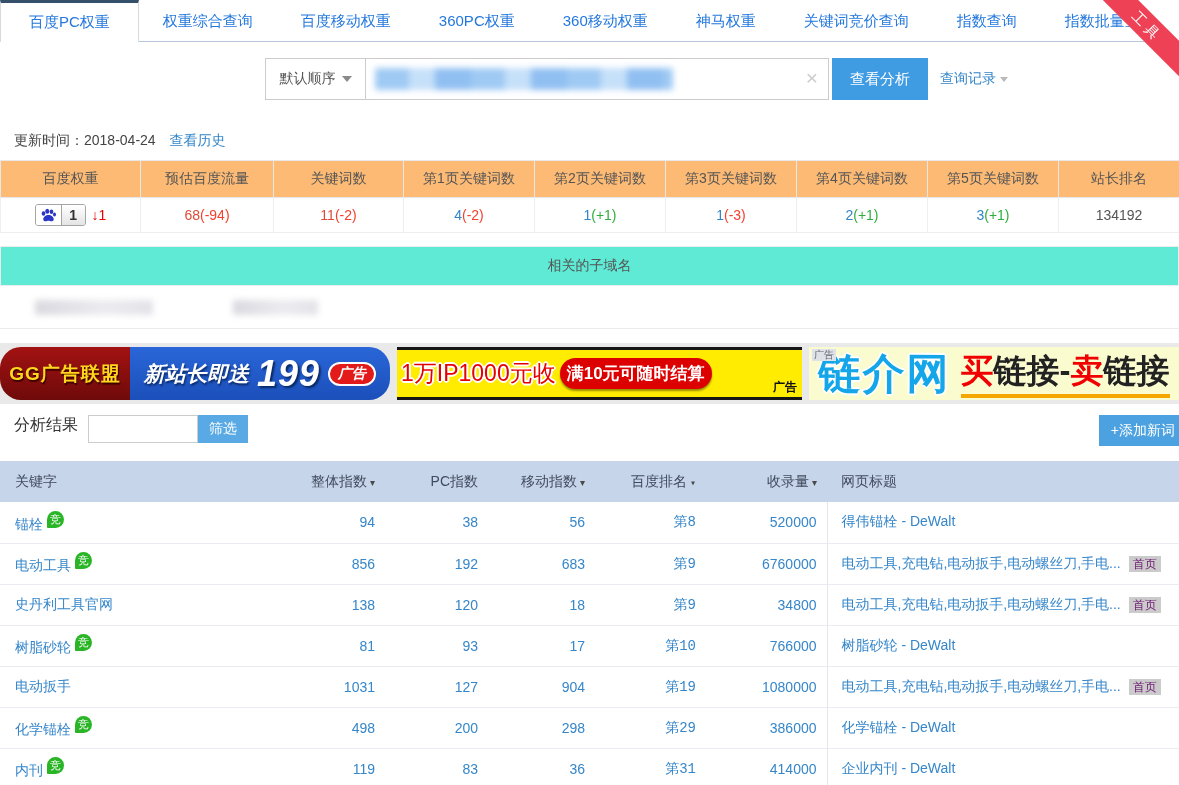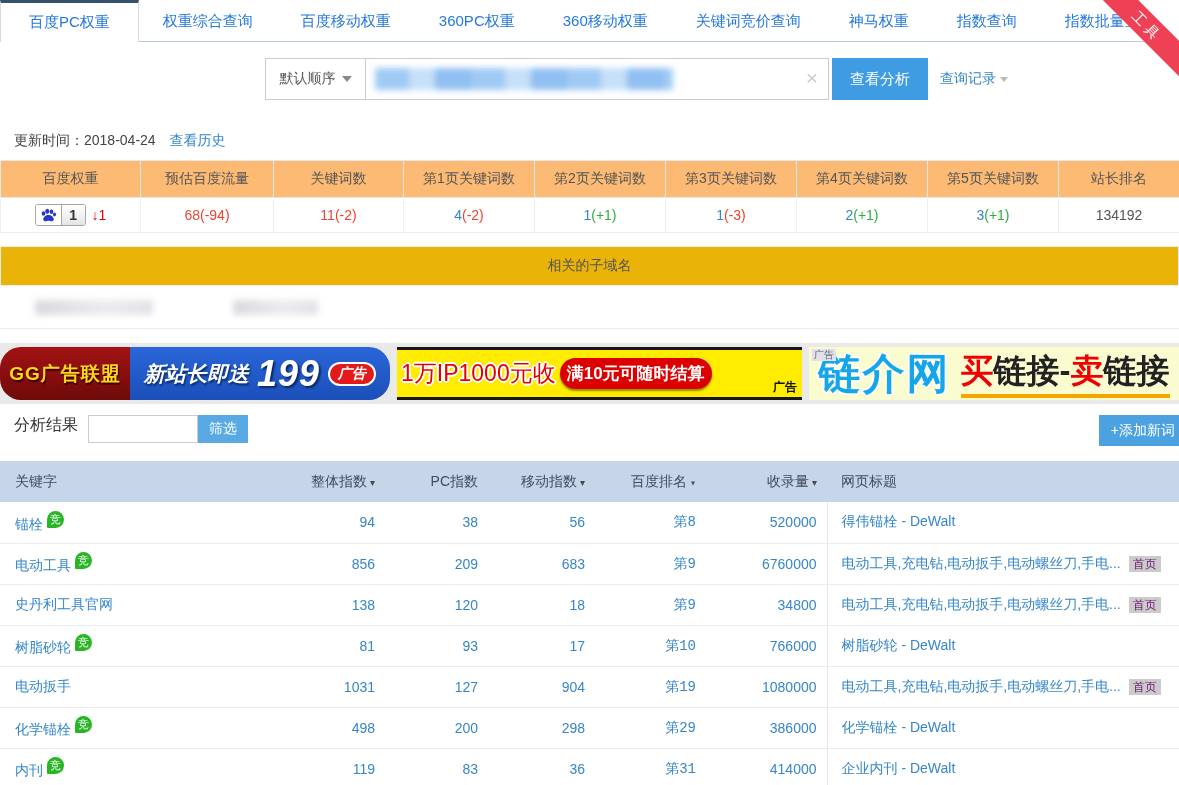--- a/index.html
+++ b/index.html
@@ -38,21 +38,21 @@
   .val-blue { color:#3385c8; } .delta-green { color:#2fae3e; }
   .plain { color:#555; }
   .bweight { display:inline-flex; border:1px solid #a5a5a5; border-radius:3px; overflow:hidden; vertical-align:middle; height:22px; }
   .bw-paw { width:26px; display:flex; align-items:center; justify-content:center; background:#fff; border-right:1px solid #a5a5a5; }
   .bw-num { width:23px; background:linear-gradient(#ffffff,#e4e4e4); font-weight:bold; color:#333; font-size:14px; line-height:20px; }
   .bw-drop { color:#e60000; font-size:14px; margin-left:2px; vertical-align:middle; }
   .bw-drop b { font-weight:bold; }
 
   
   .subd { margin-top:13px; }
-  .subd-head { height:40px; background:#eab308; border:1px solid #ececec; display:flex; align-items:center; justify-content:center; font-size:14px; color:#555;text-align:center; }
+  .subd-head { height:40px; background:#5eead4; border:1px solid #ececec; display:flex; align-items:center; justify-content:center; font-size:14px; color:#555;text-align:center; }
   .subd-body { height:43px; background:#fff; border-bottom:1px solid #ececec; display:flex; align-items:center; gap:80px; padding-left:35px; }
   .censored-subdomain { height:15px; border-radius:2px; background:linear-gradient(90deg,#d9d9df,#ececf0 60%,#e2e2e8); filter:blur(3px); }
   .cs1 { width:118px; } .cs2 { width:85px; }
 
   
   .ad-band { margin-top:14px; background:#e9e9e9; padding:4px 0; display:flex; gap:7px; }
   .ad { height:53px; cursor:pointer; position:relative; overflow:hidden; }
   .ad1 { width:390px; display:flex;border-radius:21px; }
   .ad1-left { width:130px; background:linear-gradient(#a31212,#6f0a0a); color:#ffd71c; font-weight:bold; font-size:19px; display:flex; align-items:center; justify-content:center; text-shadow:1px 2px 1px #3a0000; letter-spacing:1px; }
   .ad1-right { flex:1; background:linear-gradient(#2a66d8,#1b4fba); color:#fff; display:flex; align-items:center; justify-content:center; gap:8px; font-style:italic; font-weight:bold; }
@@ -95,22 +95,22 @@
 <body>
 
 <div class="page">
 
   <div class="tabbar">
     <div class="tab active">百度PC权重</div>
     <div class="tab">权重综合查询</div>
     <div class="tab">百度移动权重</div>
     <div class="tab">360PC权重</div>
     <div class="tab">360移动权重</div>
+    <div class="tab">神马权重</div>
     <div class="tab">关键词竞价查询</div>
-    <div class="tab">神马权重</div>
     <div class="tab">指数查询</div>
     <div class="tab">指数批量查询</div>
     <div class="ribbon">工具</div>
   </div>
 
   <div class="search-row">
     <div class="sort-select">
       <span>默认顺序</span>
       <span class="caret-dn"></span>
     </div>
@@ -247,21 +247,21 @@
         <td class="c-num">94</td>
         <td class="c-num">38</td>
         <td class="c-num">56</td>
         <td class="c-rank">第8</td>
         <td class="c-num">520000</td>
         <td class="c-title"><a>得伟锚栓 - DeWalt</a></td>
       </tr>
       <tr>
         <td class="c-kw"><a>电动工具</a><i class="bid">竞</i></td>
         <td class="c-num">856</td>
-        <td class="c-num">209</td>
+        <td class="c-num">192</td>
         <td class="c-num">683</td>
         <td class="c-rank">第9</td>
         <td class="c-num">6760000</td>
         <td class="c-title"><a>电动工具,充电钻,电动扳手,电动螺丝刀,手电...</a><span class="home">首页</span></td>
       </tr>
       <tr>
         <td class="c-kw"><a>史丹利工具官网</a></td>
         <td class="c-num">138</td>
         <td class="c-num">120</td>
         <td class="c-num">18</td>

